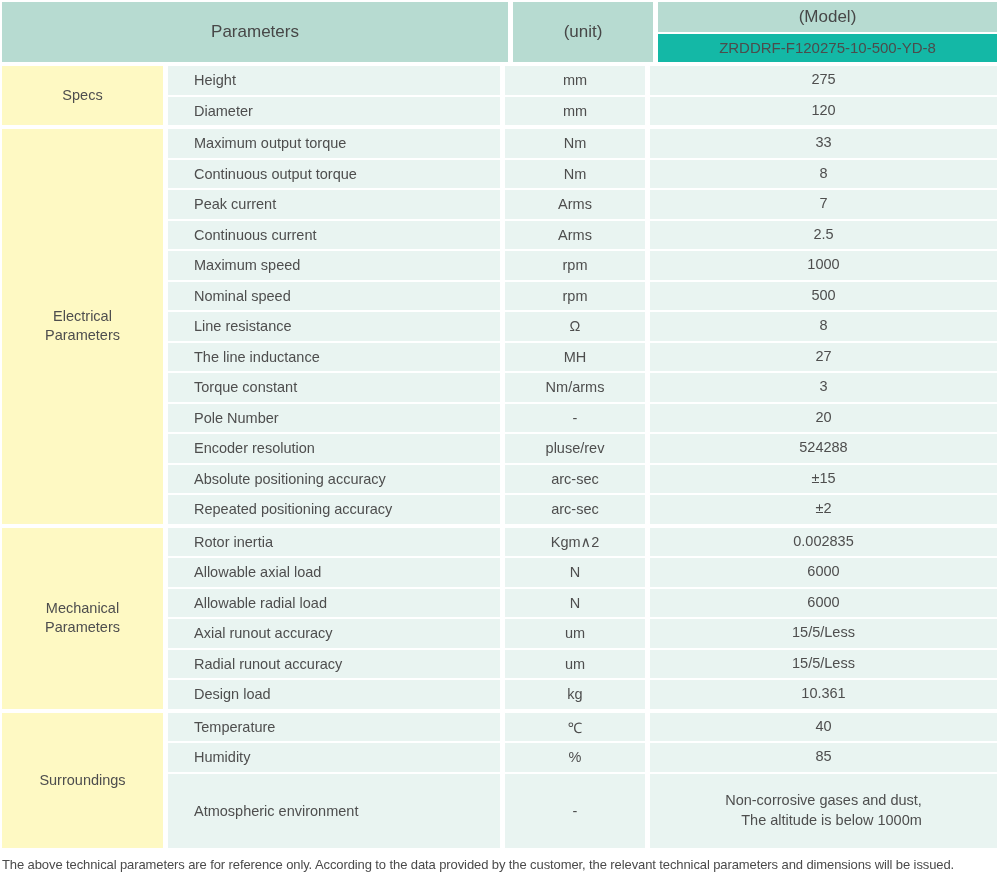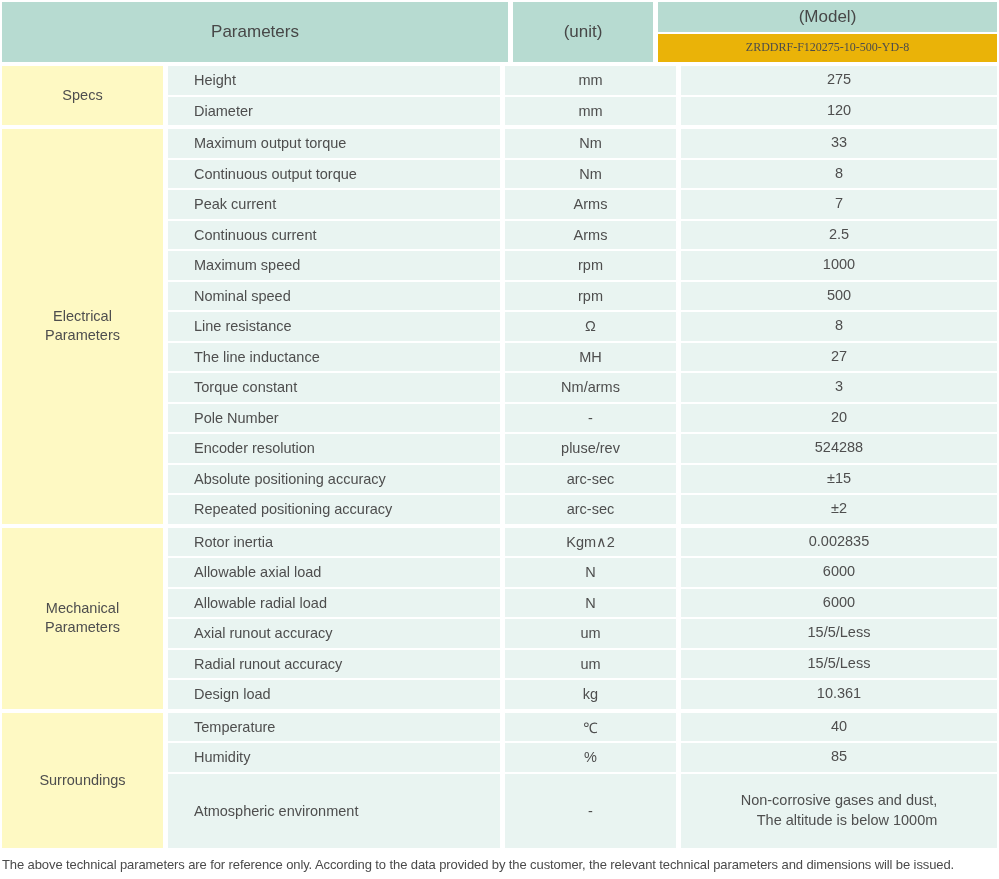--- a/index.html
+++ b/index.html
@@ -19,21 +19,21 @@
   .header-row { display: flex; gap: 5px; height: 60px; }
   .hcell {
     background: #b7dbd1;
     display: flex; align-items: center; justify-content: center;
     color: #474747;
   }
   .parameters-header { width: 506px; font-size: 17px; }
   .unit-header { width: 140px; font-size: 17px; }
   .model-col { flex: 1; display: flex; flex-direction: column; gap: 2px; }
   .model-header { flex: 1.05; font-size: 17px; }
-  .model-value { flex: 1; font-size: 12px; background: #eab308; color: #4c4c4c; font-family: Liberation Serif, serif; }
+  .model-value { flex: 1; font-size: 15px; background: #14b8a6; color: #4c4c4c; }
 
   
   .section { display: flex; gap: 5px; }
   .cat-cell {
     width: 161px;
     background: #fef9c3;
     display: flex; align-items: center; justify-content: center;
     text-align: center;
     font-size: 14.5px;
     white-space: pre-line;
@@ -41,21 +41,21 @@
   }
   .rows { flex: 1; display: flex; flex-direction: column; gap: 2px; }
   .row { display: flex; gap: 5px; height: 28.5px; }
   .row.tall { height: 74px; }
   .cell {
     background: #e9f4f1;
     display: flex; align-items: center;
     font-size: 14.5px;
   }
   .cell.param { width: 332px; padding-left: 26px; }
-  .cell.unit { width: 171px; justify-content: center; }
+  .cell.unit { width: 140px; justify-content: center; }
   .cell.value { flex: 1; justify-content: center; text-align: right; white-space: pre-line; line-height: 1.35; }
 
   
   .footer-note {
     margin-top: 9px;
     font-size: 13px;
     color: #4a4a4a;
     letter-spacing: -0.1px;
     white-space: nowrap;
   }

